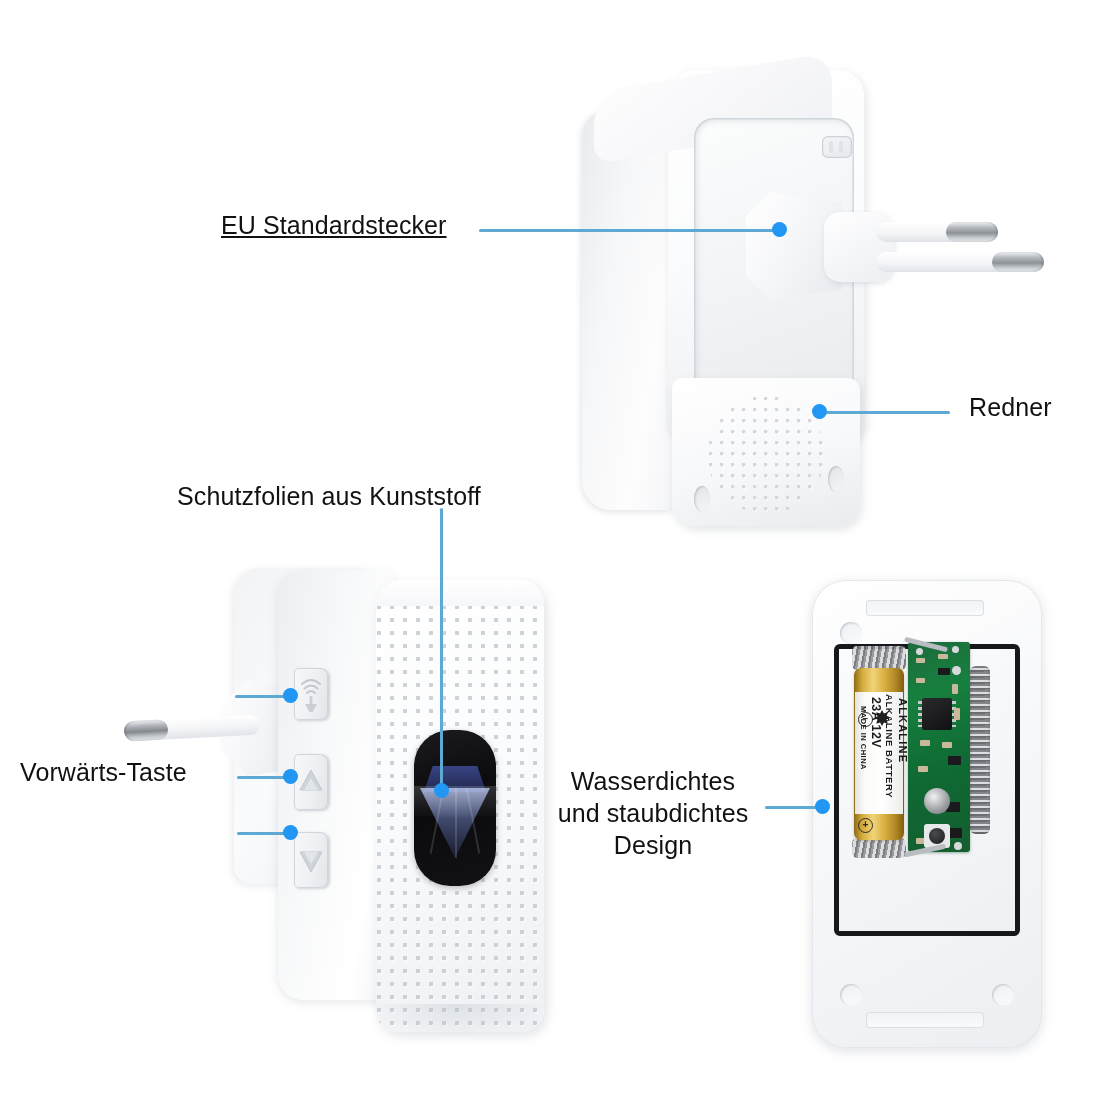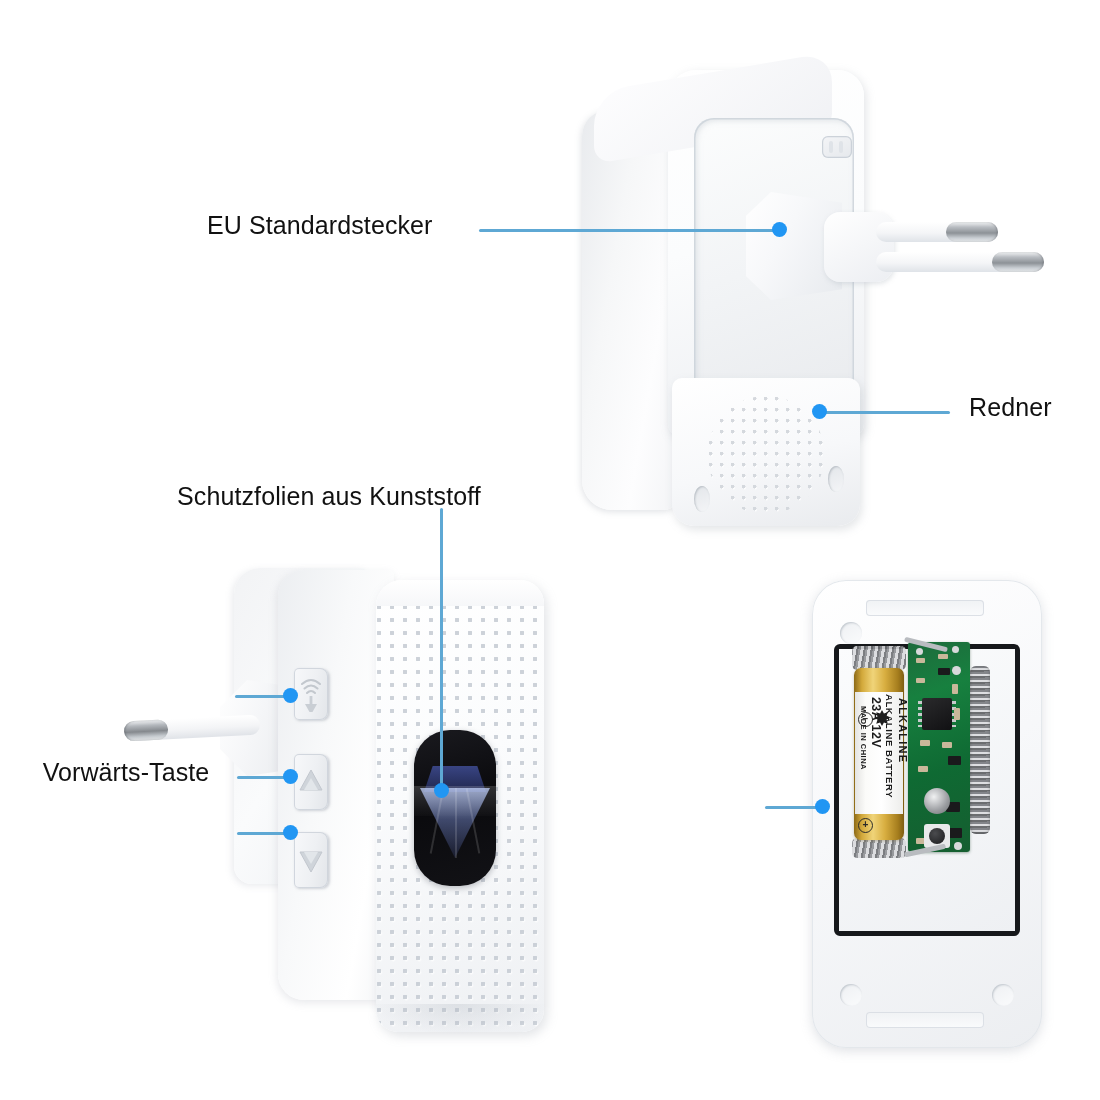--- a/index.html
+++ b/index.html
@@ -19,21 +19,21 @@
   
   .callout {
     position: absolute;
     color: #111111;
     font-size: 25px;
     font-weight: 400;
     letter-spacing: 0.1px;
     line-height: 1.28;
     white-space: pre-line;
   }
-  .callout.right-al { text-align: center; }
+  .callout.right-al { text-align: left; }
   .callout.left-al  { text-align: left; }
   .callout.center-al{ text-align: center; }
 
   
   .leader-h {
     position: absolute;
     height: 3px;
     background: #5ea8d4;
     border-radius: 2px;
   }
@@ -608,21 +608,21 @@
       <div class="pad" style="left:44px; top:24px; width:9px; height:9px;"></div>
       <div class="pad" style="left:46px; top:200px;width:8px; height:8px;"></div>
       <div class="can"></div>
       <div class="btn"></div>
     </div>
     <div class="antenna"></div>
     <div class="wire wire-1"></div>
     <div class="wire wire-2"></div>
   </div>
 
-  <div class="callout left-al" style="left:207px; top:209px;">EU Standardstecker</div>
+  <div class="callout left-al" style="left:221px; top:209px;text-decoration:underline;">EU Standardstecker</div>
   <div class="leader-h" style="left:479px; top:229px; width:301px;"></div>
   <div class="dot" style="left:772px; top:222px;"></div>
 
   <div class="callout left-al" style="left:969px; top:391px;">Redner</div>
   <div class="leader-h" style="left:820px; top:411px; width:130px;"></div>
   <div class="dot" style="left:812px; top:404px;"></div>
 
   <div class="callout center-al" style="left:157px; top:480px; width:344px;">Schutzfolien aus Kunststoff</div>
   <div class="leader-v" style="left:440px; top:508px; height:282px;"></div>
   <div class="dot" style="left:434px; top:783px;"></div>
@@ -630,16 +630,19 @@
   <div class="leader-h" style="left:235px; top:695px; width:58px;"></div>
   <div class="dot" style="left:283px; top:688px;"></div>
 
   <div class="callout right-al" style="left:20px; top:756px; width:212px;">Vorwärts-Taste</div>
   <div class="leader-h" style="left:237px; top:776px; width:56px;"></div>
   <div class="dot" style="left:283px; top:769px;"></div>
 
   <div class="leader-h" style="left:237px; top:832px; width:56px;"></div>
   <div class="dot" style="left:283px; top:825px;"></div>
 
+  <div class="callout center-al" style="left:528px; top:765px; width:250px;">Wasserdichtes
+und staubdichtes
+Design</div>
   <div class="leader-h" style="left:765px; top:806px; width:60px;"></div>
   <div class="dot" style="left:815px; top:799px;"></div>
 
 </div>
 
 </body></html>

